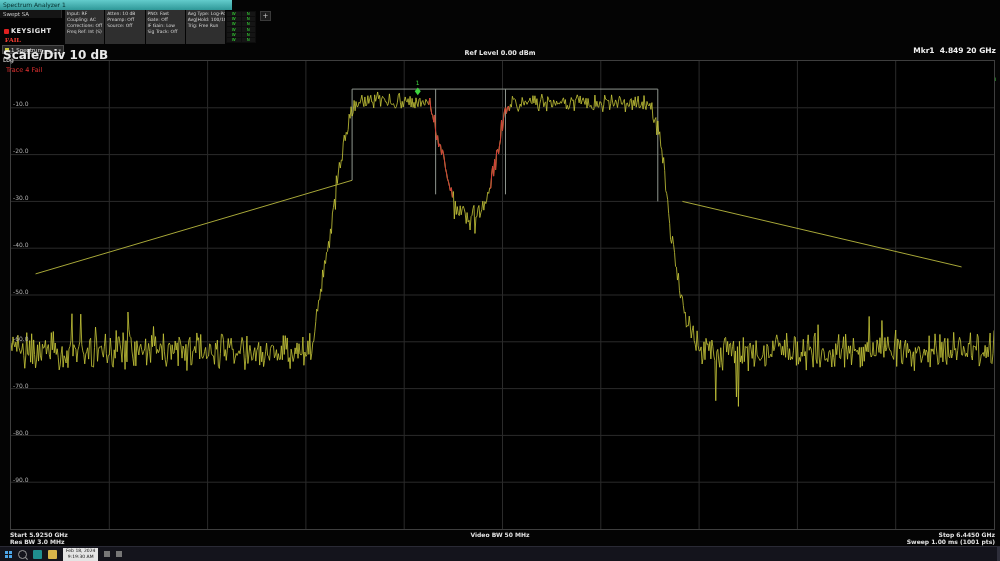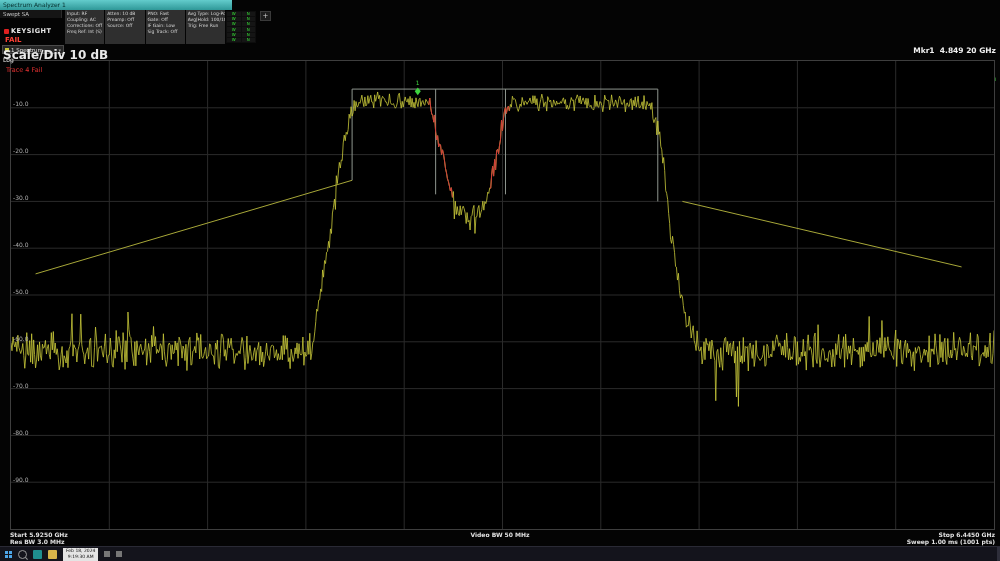--- a/index.html
+++ b/index.html
@@ -8,21 +8,21 @@
 
   .titlebar{position:absolute;left:0;top:0;width:232px;height:10px;background:linear-gradient(#63cccc,#2f9898);color:#07302e;font-size:6px;line-height:10px;padding-left:3px;box-sizing:border-box;white-space:nowrap;overflow:hidden;}
   .tab{position:absolute;left:0;top:10px;width:62px;height:8px;background:#151515;color:#c9c9c9;font-size:5.5px;line-height:8px;padding-left:3px;box-sizing:border-box;border-right:1px solid #2a2a2a;}
   .settings{position:absolute;left:65px;top:10px;width:160px;height:34px;display:flex;gap:1px;}
   .set-col{flex:1;background:#2f2f2f;color:#d6d6d6;font-size:4.5px;line-height:1.35;padding:1px 2px;overflow:hidden;white-space:nowrap;}
   .trace-table{position:absolute;left:226px;top:11px;width:30px;height:32px;display:grid;grid-template-columns:1fr 1fr;grid-auto-rows:1fr;gap:1px;background:#0d0d0d;padding:1px;box-sizing:border-box;}
   .tt-cell{background:#151515;font-size:4px;line-height:4px;text-align:center;display:flex;align-items:center;justify-content:center;}
   .newtab{position:absolute;left:260px;top:11px;width:11px;height:10px;background:#1d1d1d;color:#cfcfcf;border:1px solid #3a3a3a;font-size:7px;line-height:8px;text-align:center;padding:0;font-family:"DejaVu Sans",sans-serif;}
   .keysight{position:absolute;left:4px;top:27px;color:#e8e8e8;font-size:6.5px;font-weight:bold;letter-spacing:0.5px;display:flex;align-items:center;gap:2px;}
   .ks-mark{width:5px;height:5px;background:#e02020;display:inline-block;border-radius:1px;}
-  .fail{position:absolute;left:5px;top:36px;color:#ff4136;font-size:7px;font-weight:bold;}
+  .fail{position:absolute;left:5px;top:36px;color:#ff4136;font-size:7px;font-weight:bold;font-family:Liberation Serif, serif;}
   .meas-select{position:absolute;left:2px;top:45px;width:62px;height:9px;background:#262626;border:1px solid #4a4a4a;box-sizing:border-box;color:#e0e0e0;font-size:5.5px;display:flex;align-items:center;gap:2px;padding:0 2px;}
   .meas-select .swatch{width:4px;height:4px;background:#c9c93a;flex:none;}
   .meas-select .arrow{margin-left:auto;font-size:5px;color:#9a9a9a;}
   .mkr{position:absolute;right:4px;top:27px;text-align:right;color:#f0f0f0;font-size:7.5px;font-weight:bold;line-height:1.25;white-space:pre;}
   .mkr-amp{color:#3fd43f;}
   .ref-level{position:absolute;left:0;right:0;top:49px;text-align:center;color:#e8e8e8;font-size:6.5px;font-weight:bold;}
   .scale-div{position:absolute;left:3px;top:48px;color:#e8e8e8;font-size:12px;font-weight:bold;}
   .log-label{position:absolute;left:3px;top:56px;color:#e8e8e8;font-size:6px;z-index:5;}
   .trace-fail{position:absolute;left:6px;top:66px;color:#e03030;font-size:6.5px;z-index:5;}
   .graticule{position:absolute;left:10px;top:60px;width:985px;height:470px;border:1px solid #3e3e3e;box-sizing:border-box;background:#000;}
@@ -107,20 +107,21 @@
     <span class="swatch"></span>
     <span>1 Spectrum</span>
     <span class="arrow">▾</span>
   </div>
 
   <div class="mkr">
     <div>Mkr1  4.849 20 GHz</div>
     <div class="mkr-amp">-6.49 dBm</div>
   </div>
 
+  <div class="ref-level">Ref Level 0.00 dBm</div>
   <div class="scale-div">Scale/Div 10 dB</div>
   <div class="log-label">Log</div>
   <div class="trace-fail">Trace 4 Fail</div>
 
   <div class="graticule" id="graticule">
     <svg id="plot" viewBox="0 0 985 470" preserveAspectRatio="none">
         <line x1="98.5" y1="0" x2="98.5" y2="470" stroke="#2b2b2b" stroke-width="1"></line>
         <line x1="0" y1="47" x2="985" y2="47" stroke="#2b2b2b" stroke-width="1"></line>
         <line x1="197.0" y1="0" x2="197.0" y2="470" stroke="#2b2b2b" stroke-width="1"></line>
         <line x1="0" y1="94" x2="985" y2="94" stroke="#2b2b2b" stroke-width="1"></line>

